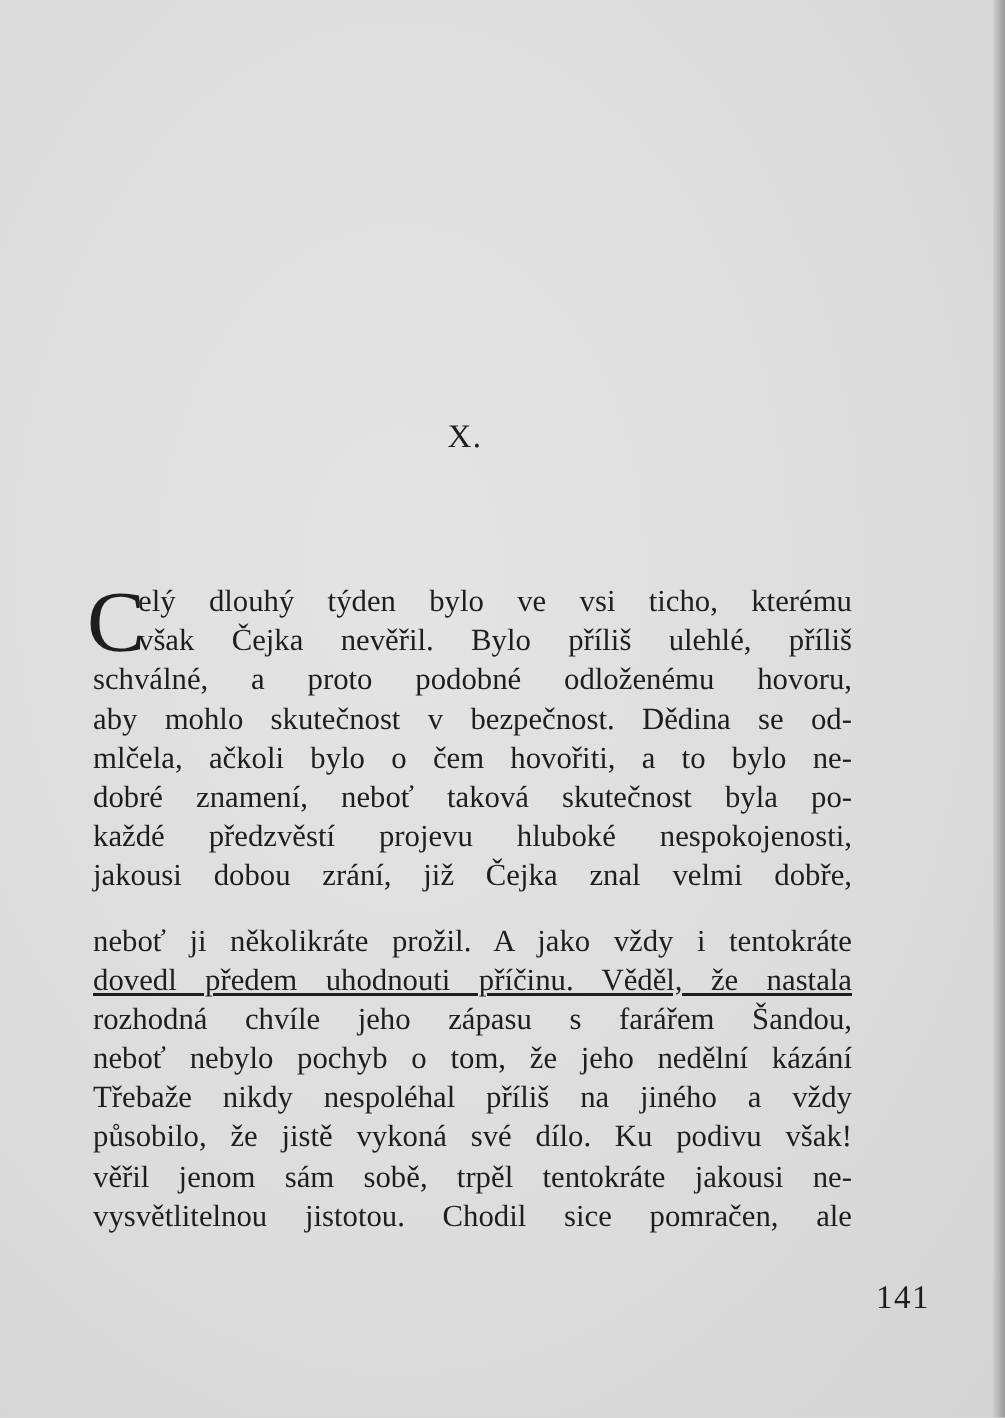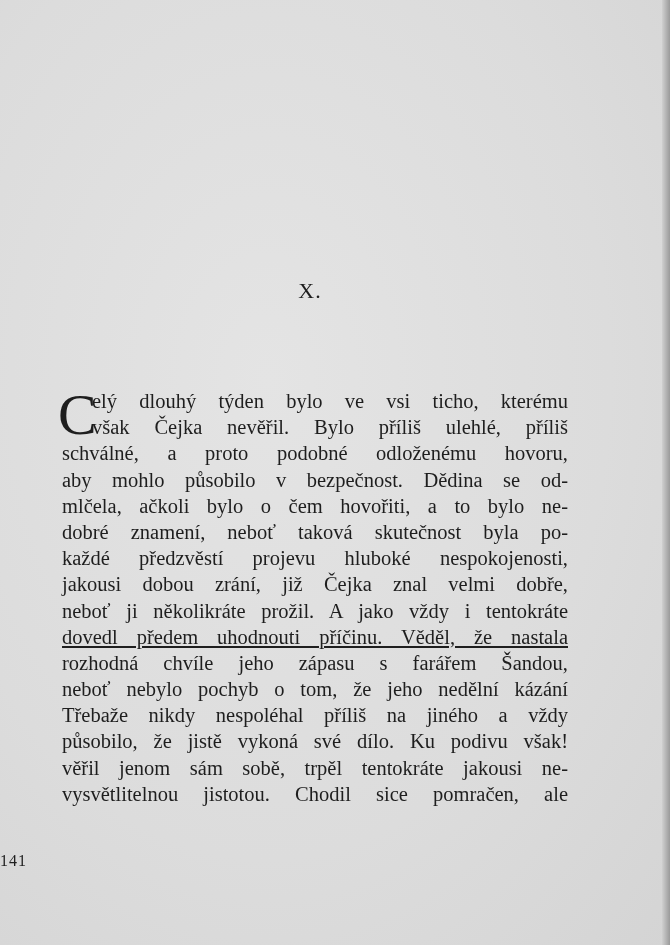--- a/index.html
+++ b/index.html
@@ -30,42 +30,42 @@
     }
     .line { display: block; white-space: nowrap; text-align: justify; text-align-last: justify; height: 26.2px; }
     .line.last { text-align-last: justify; }
     .indent { padding-left: 30px; }
     .dropcap {
       position: absolute; left: -4px; top: -2px;
       font-size: 58px; line-height: 58px; font-weight: normal;
     }
     .folio {
       position: absolute; left: 0; width: 620px; top: 852px;
-      text-align: left; font-size: 16px; letter-spacing: 1px;
+      text-align: right; font-size: 22px; letter-spacing: 1px;
     }
   </style>
 </head>
 <body>
 
 <div class="page">
   <div class="edge"></div>
 
   <div class="chapter">X.</div>
 
   <div class="body-text">
     <span class="dropcap">C</span>
     <span class="line indent" style="word-spacing: 0px;">elý dlouhý týden bylo ve vsi ticho, kterému</span>
     <span class="line indent" style="word-spacing: 0px;">však Čejka nevěřil. Bylo příliš ulehlé, příliš</span>
     <span class="line" style="word-spacing: 0px;">schválné, a proto podobné odloženému hovoru,</span>
-    <span class="line" style="word-spacing: 0px;">aby mohlo působilo v bezpečnost. Dědina se od-</span>
+    <span class="line" style="word-spacing: 0px;">aby mohlo skutečnost v bezpečnost. Dědina se od-</span>
     <span class="line" style="word-spacing: 0px;">mlčela, ačkoli bylo o čem hovořiti, a to bylo ne-</span>
     <span class="line" style="word-spacing: 0px;">dobré znamení, neboť taková skutečnost byla po-</span>
     <span class="line" style="word-spacing: 0px;">každé předzvěstí projevu hluboké nespokojenosti,</span>
     <span class="line" style="word-spacing: 0px;">jakousi dobou zrání, již Čejka znal velmi dobře,</span>
-    <span class="line" style="word-spacing: 0px;">neboť ji několikráte prožil. A jako vždy i tentokráte</span>
+    <span class="line" style="word-spacing: 0px; margin-top: 17px;">neboť ji několikráte prožil. A jako vždy i tentokráte</span>
     <span class="line" style="word-spacing: 0px; text-decoration: underline;">dovedl předem uhodnouti příčinu. Věděl, že nastala</span>
     <span class="line" style="word-spacing: 0px;">rozhodná chvíle jeho zápasu s farářem Šandou,</span>
     <span class="line" style="word-spacing: 0px;">neboť nebylo pochyb o tom, že jeho nedělní kázání</span>
     <span class="line" style="word-spacing: 0px;">Třebaže nikdy nespoléhal příliš na jiného a vždy</span>
     <span class="line" style="word-spacing: 0px;">působilo, že jistě vykoná své dílo. Ku podivu však!</span>
     <span class="line" style="word-spacing: 0px; font-family: Liberation Serif, serif;">věřil jenom sám sobě, trpěl tentokráte jakousi ne-</span>
     <span class="line last" style="word-spacing: 0px;">vysvětlitelnou jistotou. Chodil sice pomračen, ale</span>
   </div>
 
   <div class="folio">141</div>

